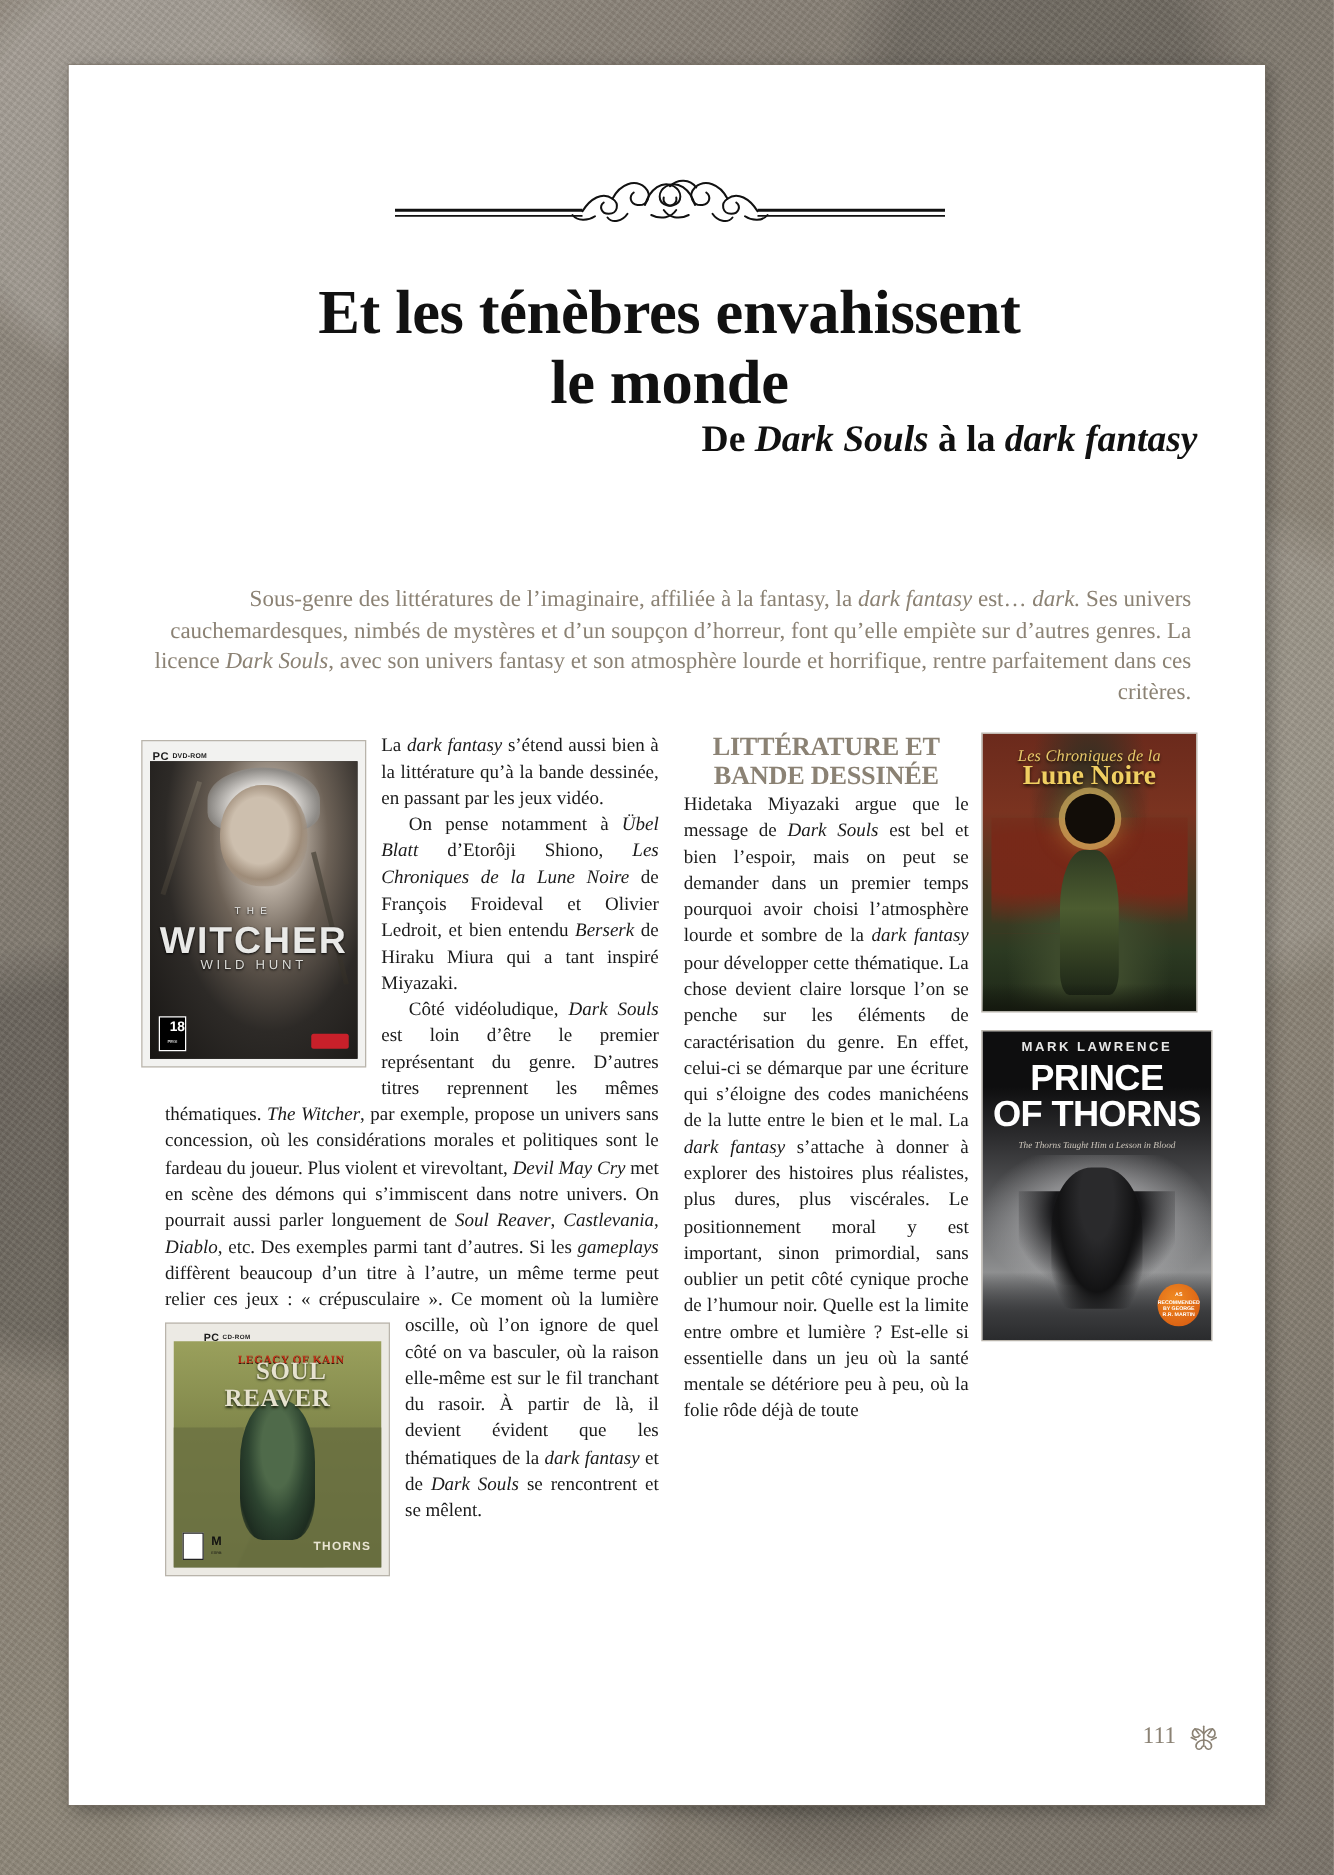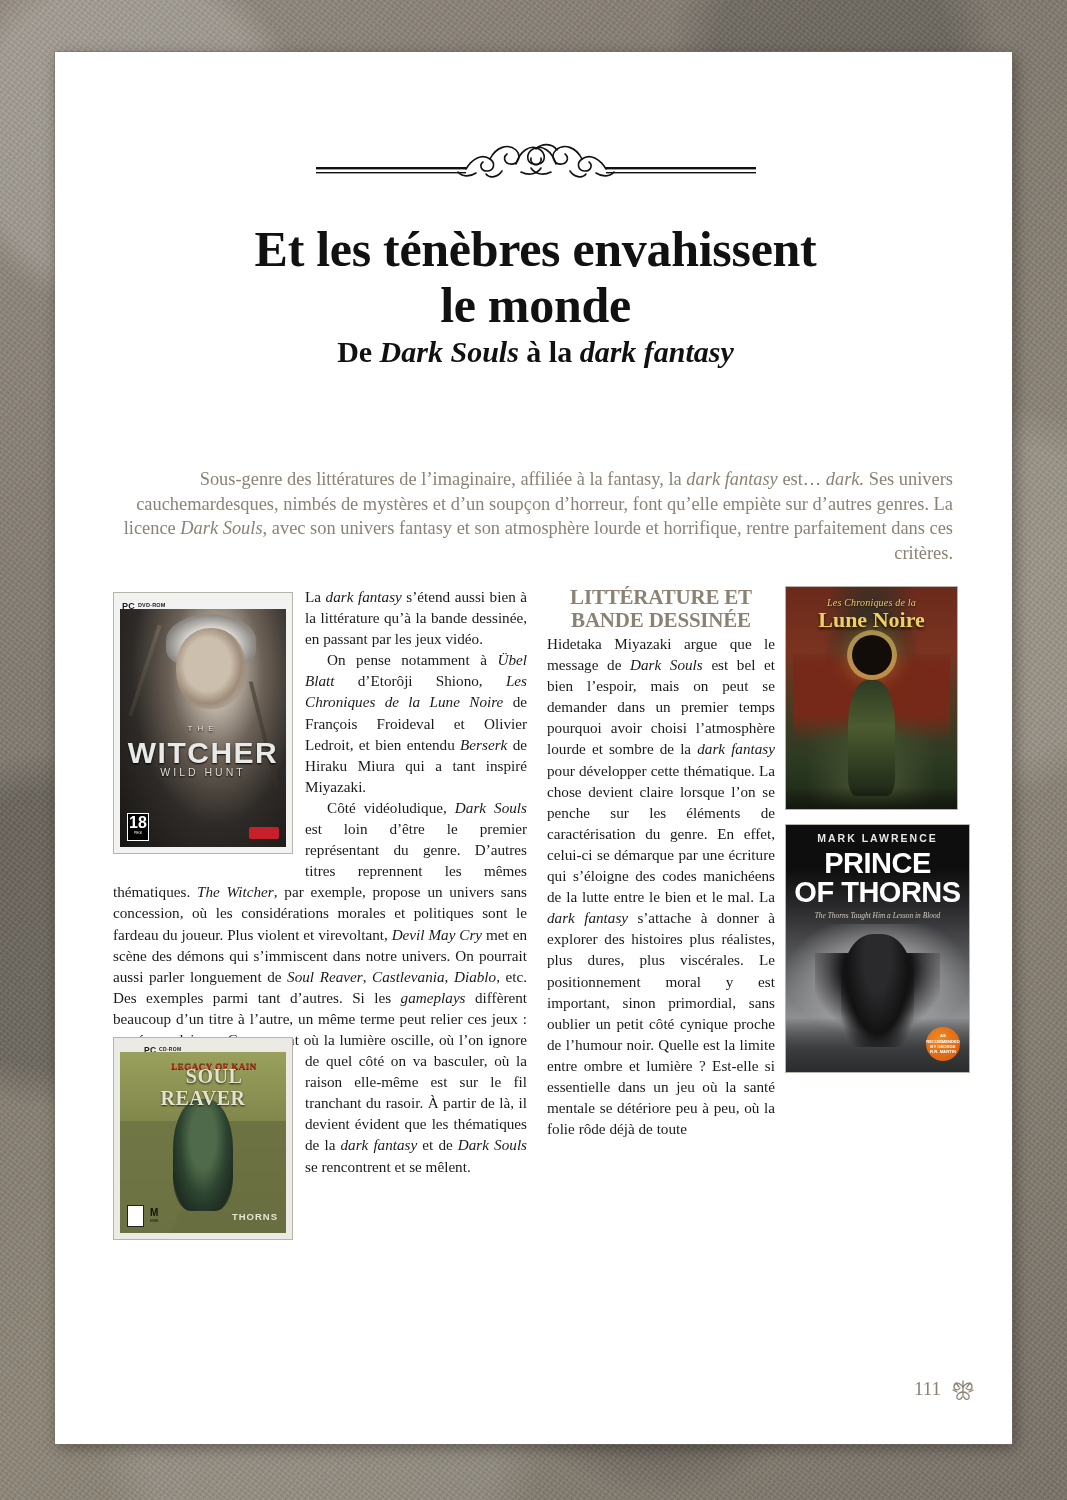--- a/index.html
+++ b/index.html
@@ -47,21 +47,21 @@
 
   
   .title{
     position:absolute;left:0;top:135px;width:845px;
     text-align:center;color:#111;
     font-family:"Liberation Serif", serif;
     font-size:50px;line-height:56px;font-weight:700;
     letter-spacing:-0.3px;
   }
   .subtitle{
-    position:absolute;left:0;top:258px;width:845px;text-align:center;
+    position:absolute;left:0;top:258px;width:845px;text-align:right;
     color:#111;font-size:30px;line-height:34px;font-weight:700;
     font-family:"Liberation Serif", serif;
   }
   .subtitle em{font-style:italic;}
 
   
   .chapeau{
     position:absolute;left:10px;top:415px;width:830px;
     color:#8b8274;
     font-size:18.4px;line-height:24.6px;
@@ -73,21 +73,21 @@
   
   .col{
     position:absolute;top:534px;
     color:#1a1a1a;font-size:15.2px;line-height:21.1px;
     text-align:justify;
     font-family:"Liberation Serif", serif;
     hyphens:none;
   }
   .col em{font-style:italic;}
   .col p{margin:0;}
-  .col p.ind{text-indent:22px;}
+  .col p.ind{text-indent:22px;padding-left:19px;}
   #col-left{left:0px;width:414px;height:810px;}
   #col-mid{left:434px;width:228px;height:810px;}
 
   .sec-head{
     color:#8b8274;font-size:21px;line-height:22.5px;font-weight:700;
     letter-spacing:-0.2px;margin:0 0 2px 0;text-align:center;
     font-family:"Liberation Serif", serif;
   }
 
   
@@ -129,21 +129,21 @@
      background:linear-gradient(#6b6357,#3a352e);transform:rotate(18deg);}
   .c-witcher .sword2{position:absolute;right:12%;top:30%;width:4px;height:46%;
      background:linear-gradient(#5d564b,#2f2b25);transform:rotate(-14deg);}
   .c-witcher .logo{position:absolute;left:0;right:0;top:46%;text-align:center;color:#e9e9e7;
      font-family:"Liberation Sans",sans-serif;text-shadow:0 1px 2px #000;}
   .c-witcher .logo .the{font-size:8px;letter-spacing:5px;}
   .c-witcher .logo .wit{font-size:30px;font-weight:700;letter-spacing:1.5px;line-height:25px;}
   .c-witcher .logo .wh{font-size:10.5px;letter-spacing:3px;line-height:14px;color:#dcdcd8;}
   .c-witcher .pegi{position:absolute;left:7px;bottom:6px;width:20px;height:26px;
      background:#000;border:1px solid #fff;color:#fff;font-family:"Liberation Sans",sans-serif;}
-  .c-witcher .pegi b{display:block;font-size:16px;line-height:17px;text-align:center;}
+  .c-witcher .pegi b{display:block;font-size:11px;line-height:17px;text-align:right;}
   .c-witcher .pegi i{display:block;font-size:3.4px;font-style:normal;text-align:center;line-height:4px;}
   .c-witcher .bandai{position:absolute;right:7px;bottom:8px;width:30px;height:12px;
      background:#c8202a;border-radius:2px;}
 
   
   .c-soul{width:180px;height:203px;background:#eceae4;padding:4px;}
   .c-soul .art{position:absolute;left:6px;top:14px;right:6px;bottom:6px;
      background:linear-gradient(#9aa05c,#7c8348 45%,#5d6338 100%);overflow:hidden;}
   .c-soul .pc{position:absolute;left:8px;top:1px;font-family:"Liberation Sans",sans-serif;
      font-size:8.5px;font-weight:700;color:#1b1b1b;letter-spacing:.3px;}
@@ -169,21 +169,21 @@
   .c-soul .esrb b{display:block;font-size:10px;line-height:13px;text-align:center;}
   .c-soul .esrb i{display:block;font-size:3px;font-style:normal;text-align:center;line-height:4px;}
 
   
   .c-lune{width:173px;height:224px;
      background:
        radial-gradient(ellipse at 50% 22%, #3a2f22 0 12%, rgba(58,47,34,0) 40%),
        radial-gradient(ellipse at 50% 78%, #3d4a2c 0 22%, rgba(61,74,44,0) 55%),
        linear-gradient(#6b2a1c,#7a3320 28%,#4a3a22 55%,#2c3a22 78%,#1d2617 100%);}
   .c-lune .tw{position:absolute;left:0;right:0;top:10px;text-align:center;
-     font-family:"Liberation Serif",serif;color:#e8c96a;font-size:10px;font-style:italic;
+     font-family:"Liberation Serif",serif;color:#e8c96a;font-size:13px;font-style:italic;
      text-shadow:0 1px 2px #20140a;letter-spacing:.2px;}
   .c-lune .tm{position:absolute;left:0;right:0;top:22px;text-align:center;
      font-family:"Liberation Serif",serif;color:#f0cf62;font-size:22px;font-weight:700;
      line-height:21px;text-shadow:0 2px 3px #1d1007;}
   .c-lune .moon{position:absolute;left:50%;top:48px;width:40px;height:40px;margin-left:-20px;
      border-radius:50%;background:#120d08;box-shadow:0 0 0 5px rgba(235,200,110,.55),0 0 18px 6px rgba(230,180,70,.35);}
   .c-lune .wings{position:absolute;left:4%;top:30%;width:92%;height:42%;
      background:
        radial-gradient(ellipse at 16% 40%, rgba(120,40,24,.95) 0 30%, rgba(120,40,24,0) 62%),
        radial-gradient(ellipse at 84% 40%, rgba(120,40,24,.95) 0 30%, rgba(120,40,24,0) 62%);}

